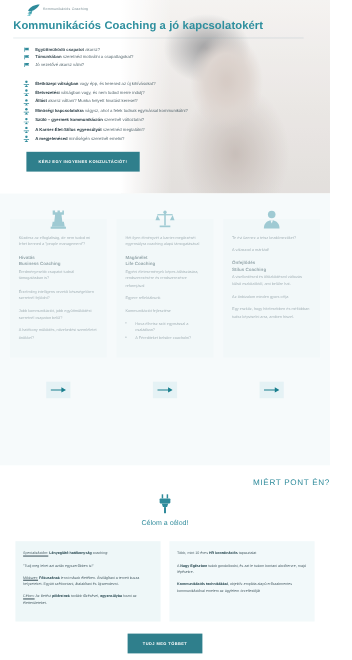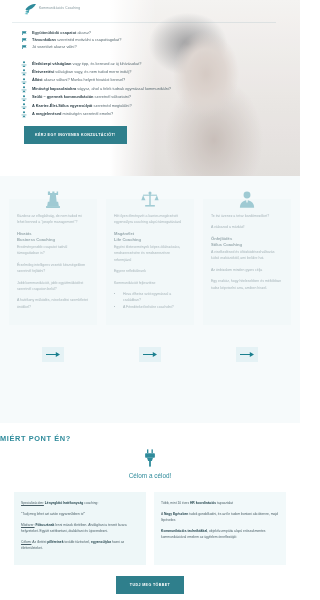--- a/index.html
+++ b/index.html
@@ -92,21 +92,21 @@
   .arrow-btn {
     width: 88px; display: flex; justify-content: center;
   }
   .arrow-box {
     width: 22px; height: 15px; background: #e5f2f5;
     display: flex; align-items: center; justify-content: center; cursor: pointer;
   }
 
   
   .sec-why { background: #ffffff; padding: 11px 0 0; height: 177px; }
-  .why-title { text-align: left; font-size: 7.4px; font-weight: 700; color: #2f8b9b; letter-spacing: .6px; }
+  .why-title { text-align: right; font-size: 7.4px; font-weight: 400; color: #2f8b9b; letter-spacing: .6px; }
   .plug-wrap { display: flex; justify-content: center; margin: 6px 0 5px; }
   .plug-icon { width: 16px; height: 18px; }
   .why-sub { text-align: center; font-size: 6.4px; color: #2f8b9b; font-weight: 400; }
 
   .why-cols { display: flex; justify-content: center; gap: 8px; padding: 13px 8px 0; }
   .why-box { width: 132px; background: #eef7f8; padding: 8px 7px; min-height: 66px; }
   .why-box.plain { background: #f2f9fa; }
   .why-box p { font-size: 3.3px; line-height: 6.1px; color: #4a5f67; margin-bottom: 5px; }
   .why-box p b { font-weight: 700; color: #1d3f48; }
   .why-box u { text-decoration: underline; }
@@ -128,20 +128,21 @@
     <div class="logo-bar">
       <svg class="logo-mark" viewBox="0 0 26 24">
         <path d="M3 13 C7 6, 15 2, 24 2 C20 9, 13 14, 5 15 Z" fill="#2f8b9b"></path>
         <path d="M2 18 L11 13 L9 20 Z" fill="#3ea0ad"></path>
         <path d="M1 22 L8 18 L7 23 Z" fill="#6bc0c9"></path>
       </svg>
       <span class="logo-text">Kommunikációs Coaching</span>
     </div>
 
     <div class="hero-inner">
+      <h1 class="hero-title">Kommunikációs Coaching a jó kapcsolatokért</h1>
       <div class="hero-rule"></div>
 
       <ul class="check-list">
         <li>
           <svg class="flag-icon" viewBox="0 0 12 10">
             <rect x="0" y="0" width="1.8" height="10" fill="#2f8b9b"></rect>
             <path d="M2 0.5 H11 L9 3.2 L11 6 H2 Z" fill="#2f8b9b"></path>
           </svg>
           <b>Együttműködő csapatot</b><span> akarsz?</span>
         </li>

